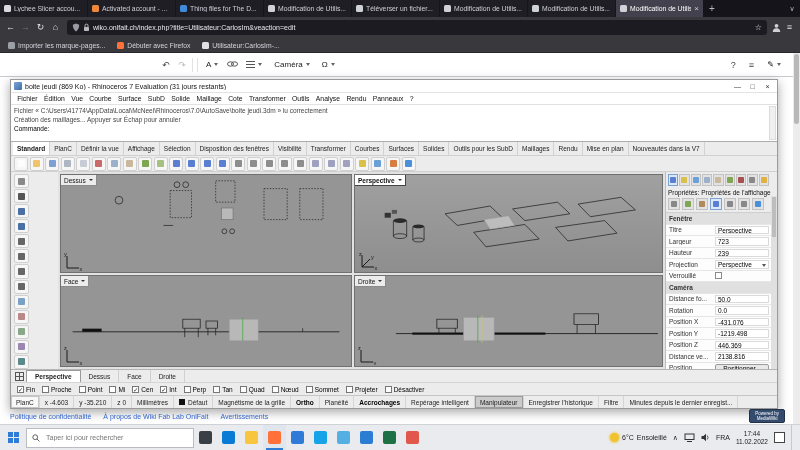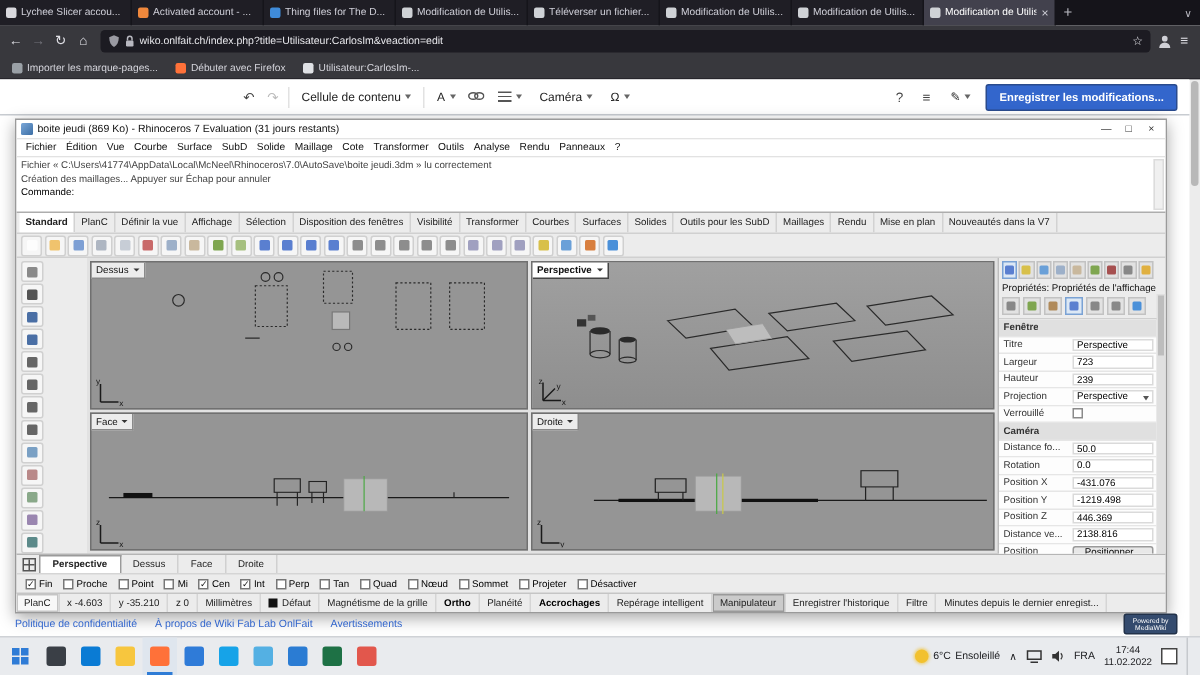--- a/index.html
+++ b/index.html
@@ -250,24 +250,20 @@
 
   <div class="page"></div>
   <div class="page-scrollbar">
       <div class="thumb"></div>
     </div>
 
   <div class="ve-toolbar">
     <span class="ve-btn">↶</span>
     <span class="ve-btn dim">↷</span>
     <span class="ve-sep"></span>
-    <div class="ve-drop">
-      <span>Cellule de contenu</span>
-        <span class="chev"></span>
-    </div>
     <span class="ve-sep"></span>
     <div class="ve-drop">
       <span>A</span>
         <span class="chev"></span>
     </div>
     <span class="ve-btn">
       <svg width="11" height="8">
           <ellipse cx="3.5" cy="4" rx="3" ry="2.2" fill="none" stroke="#555" stroke-width="1"></ellipse>
           <ellipse cx="7.5" cy="4" rx="3" ry="2.2" fill="none" stroke="#555" stroke-width="1"></ellipse>
         </svg>
@@ -284,21 +280,20 @@
       <span>Ω</span>
         <span class="chev"></span>
     </div>
     <div class="ve-right">
       <span class="ve-btn">?</span>
       <span class="ve-btn">≡</span>
       <div class="ve-drop">
         <span>✎</span>
           <span class="chev"></span>
       </div>
-      <button class="ve-save">Enregistrer les modifications...</button>
     </div>
   </div>
 
   <div class="rhino">
 
     <div class="r-title">
       <span class="r-ico"></span>
       <span class="r-title-text">boite jeudi (869 Ko) - Rhinoceros 7 Evaluation (31 jours restants)</span>
       <span class="r-winbtn">—</span>
       <span class="r-winbtn">□</span>
@@ -843,20 +838,27 @@
 
   <div class="taskbar">
     <div class="tb-start">
       <span class="win-logo">
           <i></i>
           <i></i>
           <i></i>
           <i></i>
         </span>
     </div>
+    <div class="tb-search">
+      <svg width="8" height="8">
+          <circle cx="3.2" cy="3.2" r="2.4" fill="none" stroke="#5f6368" stroke-width="1"></circle>
+          <line x1="5" y1="5" x2="7.5" y2="7.5" stroke="#5f6368" stroke-width="1"></line>
+        </svg>
+      <input type="text" placeholder="Taper ici pour rechercher" style="">
+    </div>
     <div class="tb-apps">
 
     <span class="tb-app">
           <i style="background: rgb(58, 63, 70);"></i>
         </span>
         <span class="tb-app">
           <i style="background: rgb(10, 123, 212);"></i>
         </span>
         <span class="tb-app">
           <i style="background: rgb(247, 198, 62);"></i>

